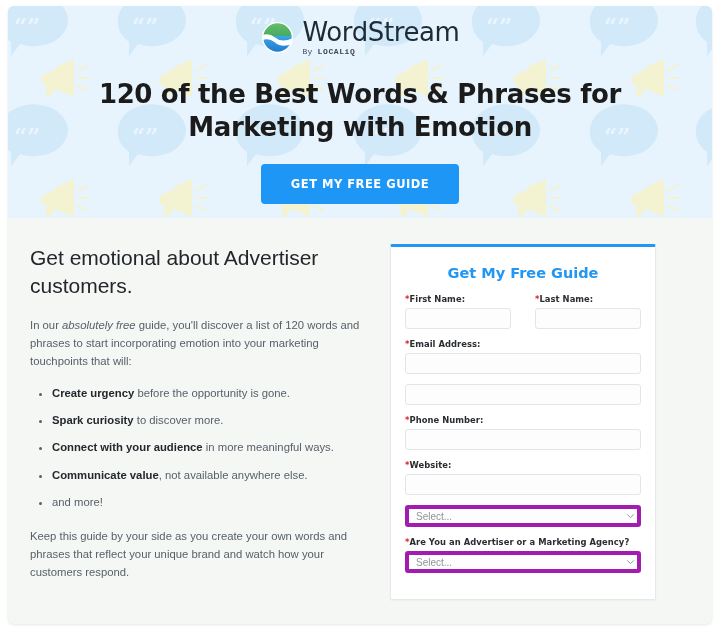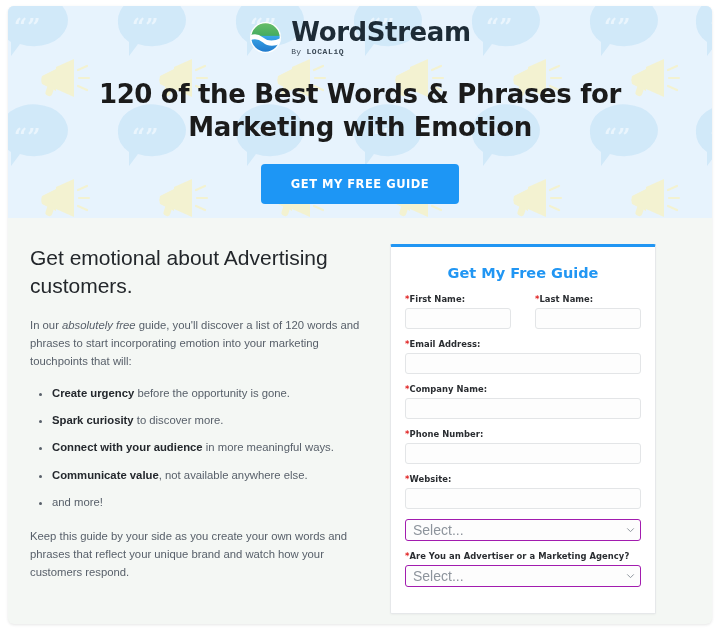--- a/index.html
+++ b/index.html
@@ -53,21 +53,21 @@
     width: 33px;
     height: 33px;
     flex: none;
   }
   .logo-text-block {
     text-align: left;
     line-height: 1;
   }
   .logo-word {
     font-size: 26px;
-    font-weight: bold;
+    font-weight: normal;
     color: #1d2b36;
     letter-spacing: -0.4px;
     font-family: "DejaVu Sans", sans-serif;
   }
   .logo-sub {
     margin-top: 3px;
     font-size: 8px;
     color: #3c4a57;
     letter-spacing: 0.2px;
     font-family: Liberation Mono, monospace;
@@ -180,24 +180,24 @@
     padding: 0 6px;
     color: #333;
     font-family: "Liberation Sans", sans-serif;
   }
   .select-wrap { position: relative; }
   .f-select {
     display: block;
     width: 100%;
     height: 22px;
     box-sizing: border-box;
-    border: 1px solid #a21caf;
+    border: 4px solid #a21caf;
     border-radius: 3px;
     background: #fdfdfd;
-    font-size: 14px;
+    font-size: 10px;
     padding: 0 18px 0 7px;
     color: #8d949c;
     appearance: none;
     -webkit-appearance: none;
     font-family: "Liberation Sans", sans-serif;
   }
   .chev {
     position: absolute;
     right: 6px;
     top: 50%;
@@ -294,21 +294,21 @@
 
       <h1 class="hero-title">120 of the Best Words &amp; Phrases for Marketing with Emotion</h1>
 
       <button class="hero-cta">GET MY FREE GUIDE</button>
     </div>
   </section>
 
   <div class="content">
 
     <div class="left-col">
-      <h2 class="left-head">Get emotional about Advertising customers.</h2>
+      <h2 class="left-head">Get emotional about Advertiser customers.</h2>
 
 
       <p class="left-p">
         <span>In our </span><em>absolutely free</em><span> guide, you'll discover a list of 120 words and phrases to start incorporating emotion into your marketing touchpoints that will:</span>
       </p>
 
       <ul class="bullets">
         <li>
           <b>Create urgency</b><span> before the opportunity is gone.</span>
         </li>
@@ -348,23 +348,20 @@
       </div>
 
       <div class="field">
         <label class="f-label">
           <span class="req">*</span><span>Email Address:</span>
         </label>
         <input class="f-input" type="text" value="" style="">
       </div>
 
       <div class="field">
-        <label class="f-label">
-          <span class="req">*</span><span>Company Name:</span>
-        </label>
         <input class="f-input" type="text" value="" style="">
       </div>
 
       <div class="field">
         <label class="f-label">
           <span class="req">*</span><span>Phone Number:</span>
         </label>
         <input class="f-input" type="text" value="" style="">
       </div>
 

